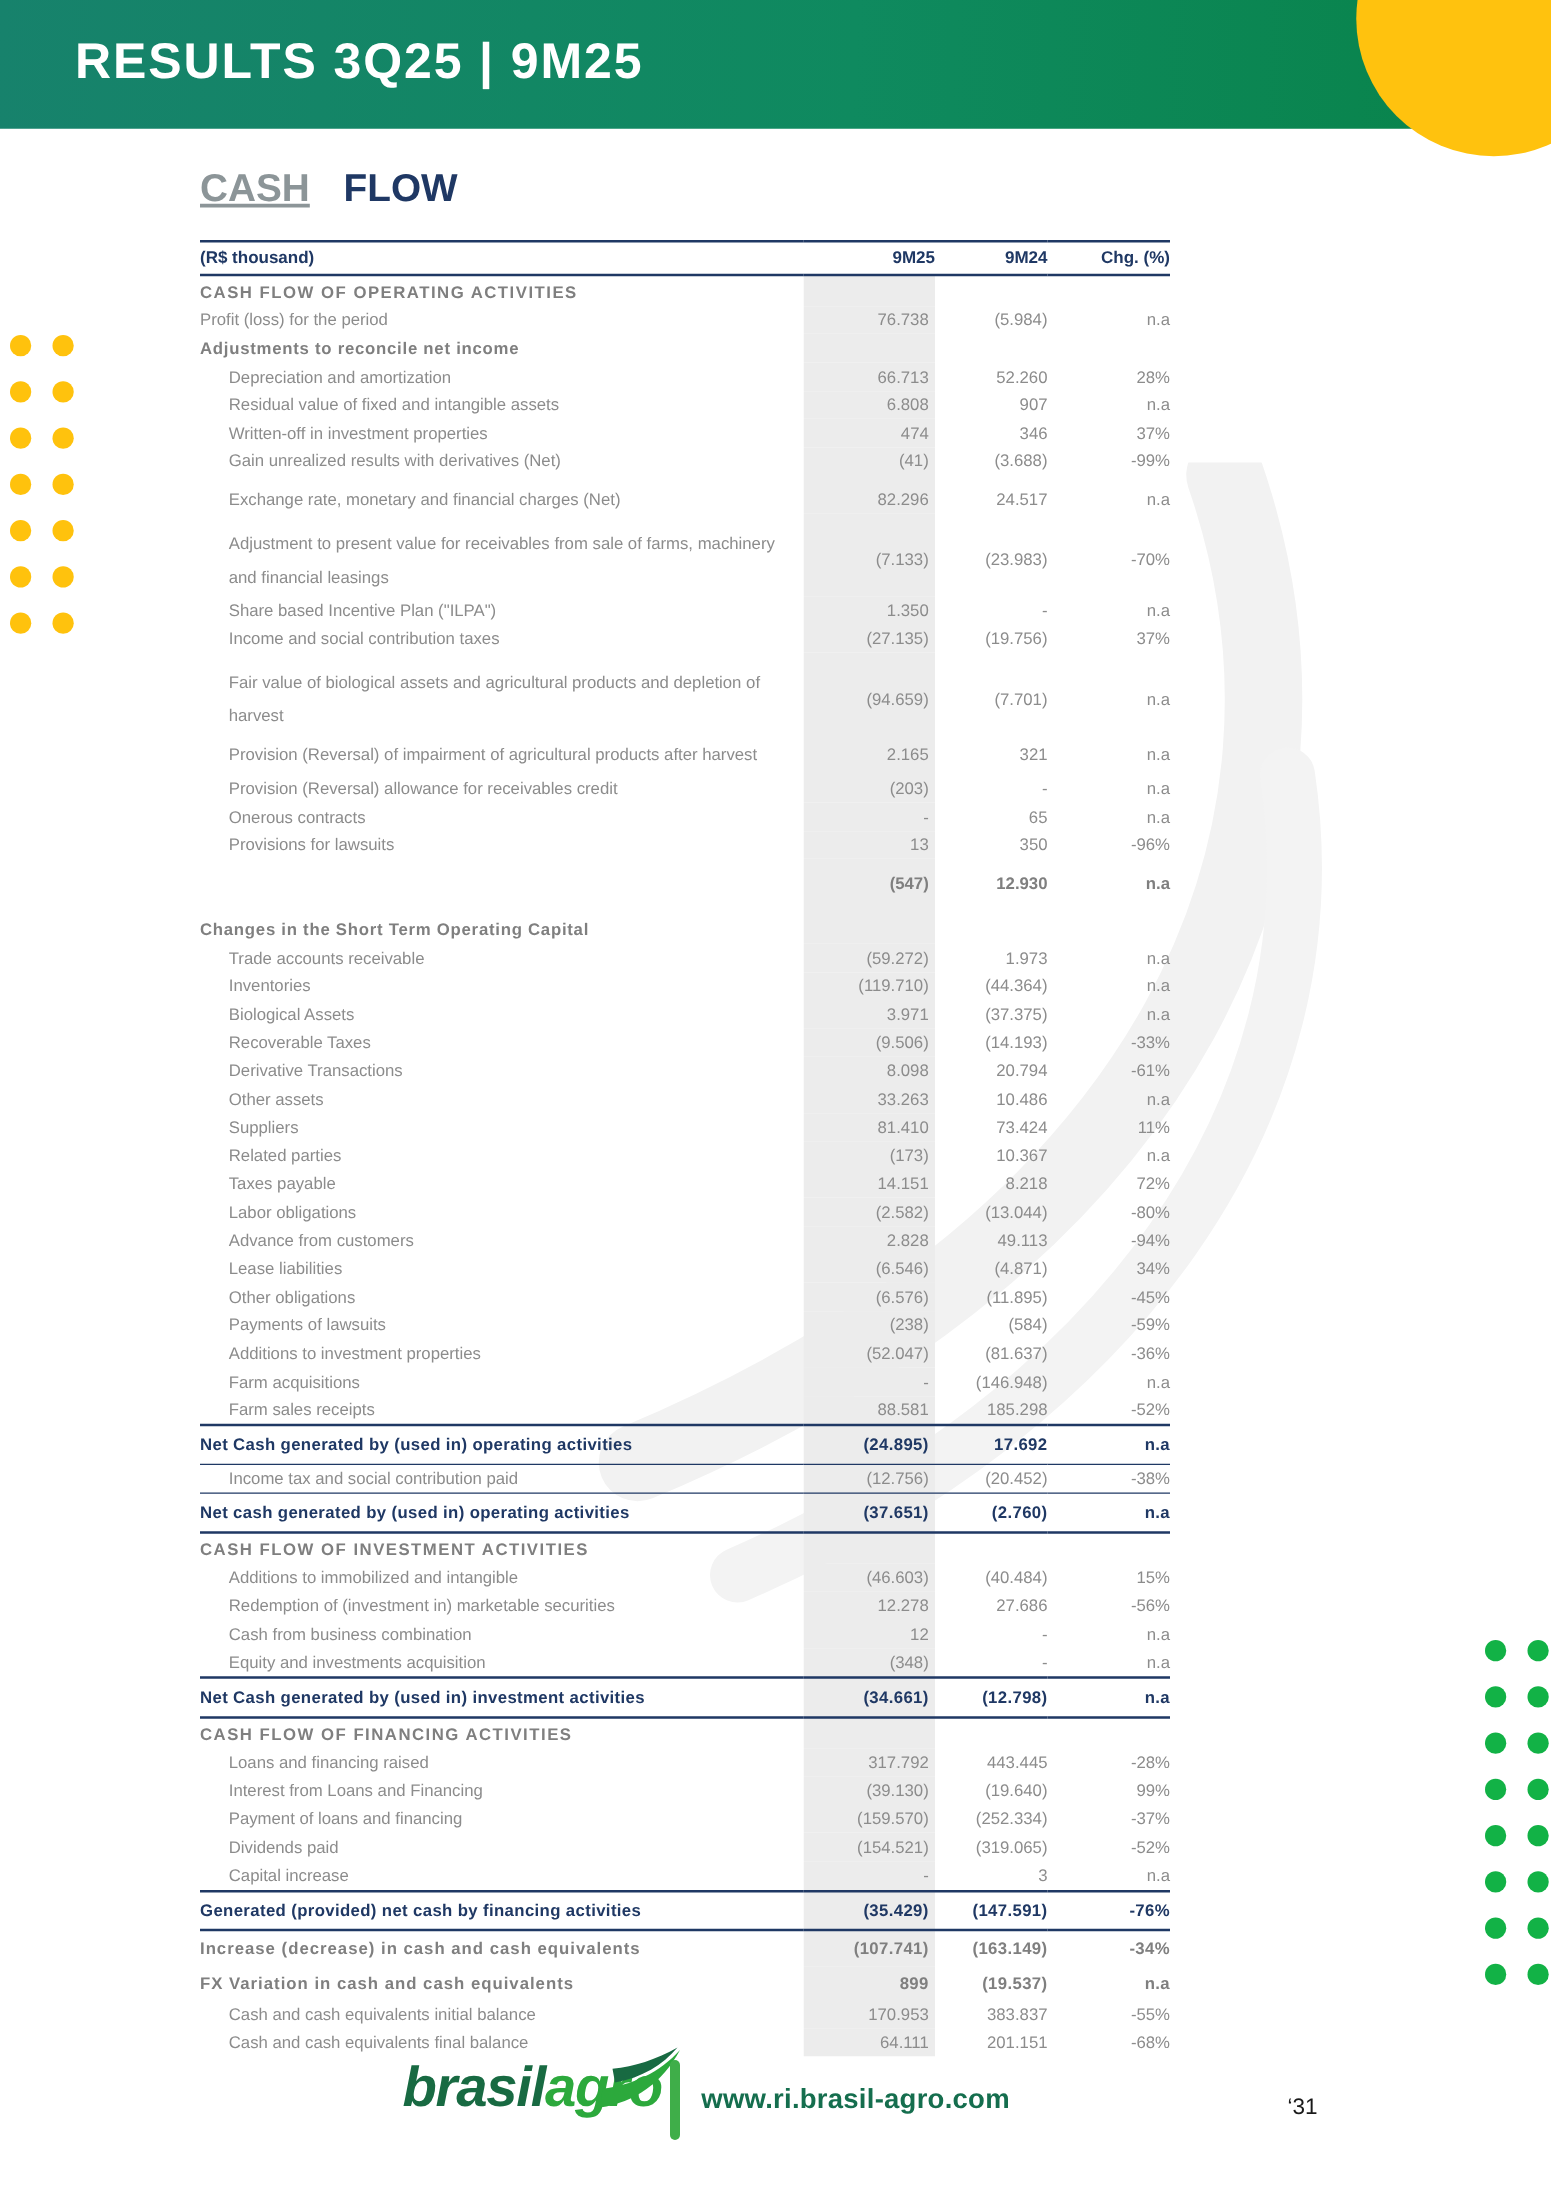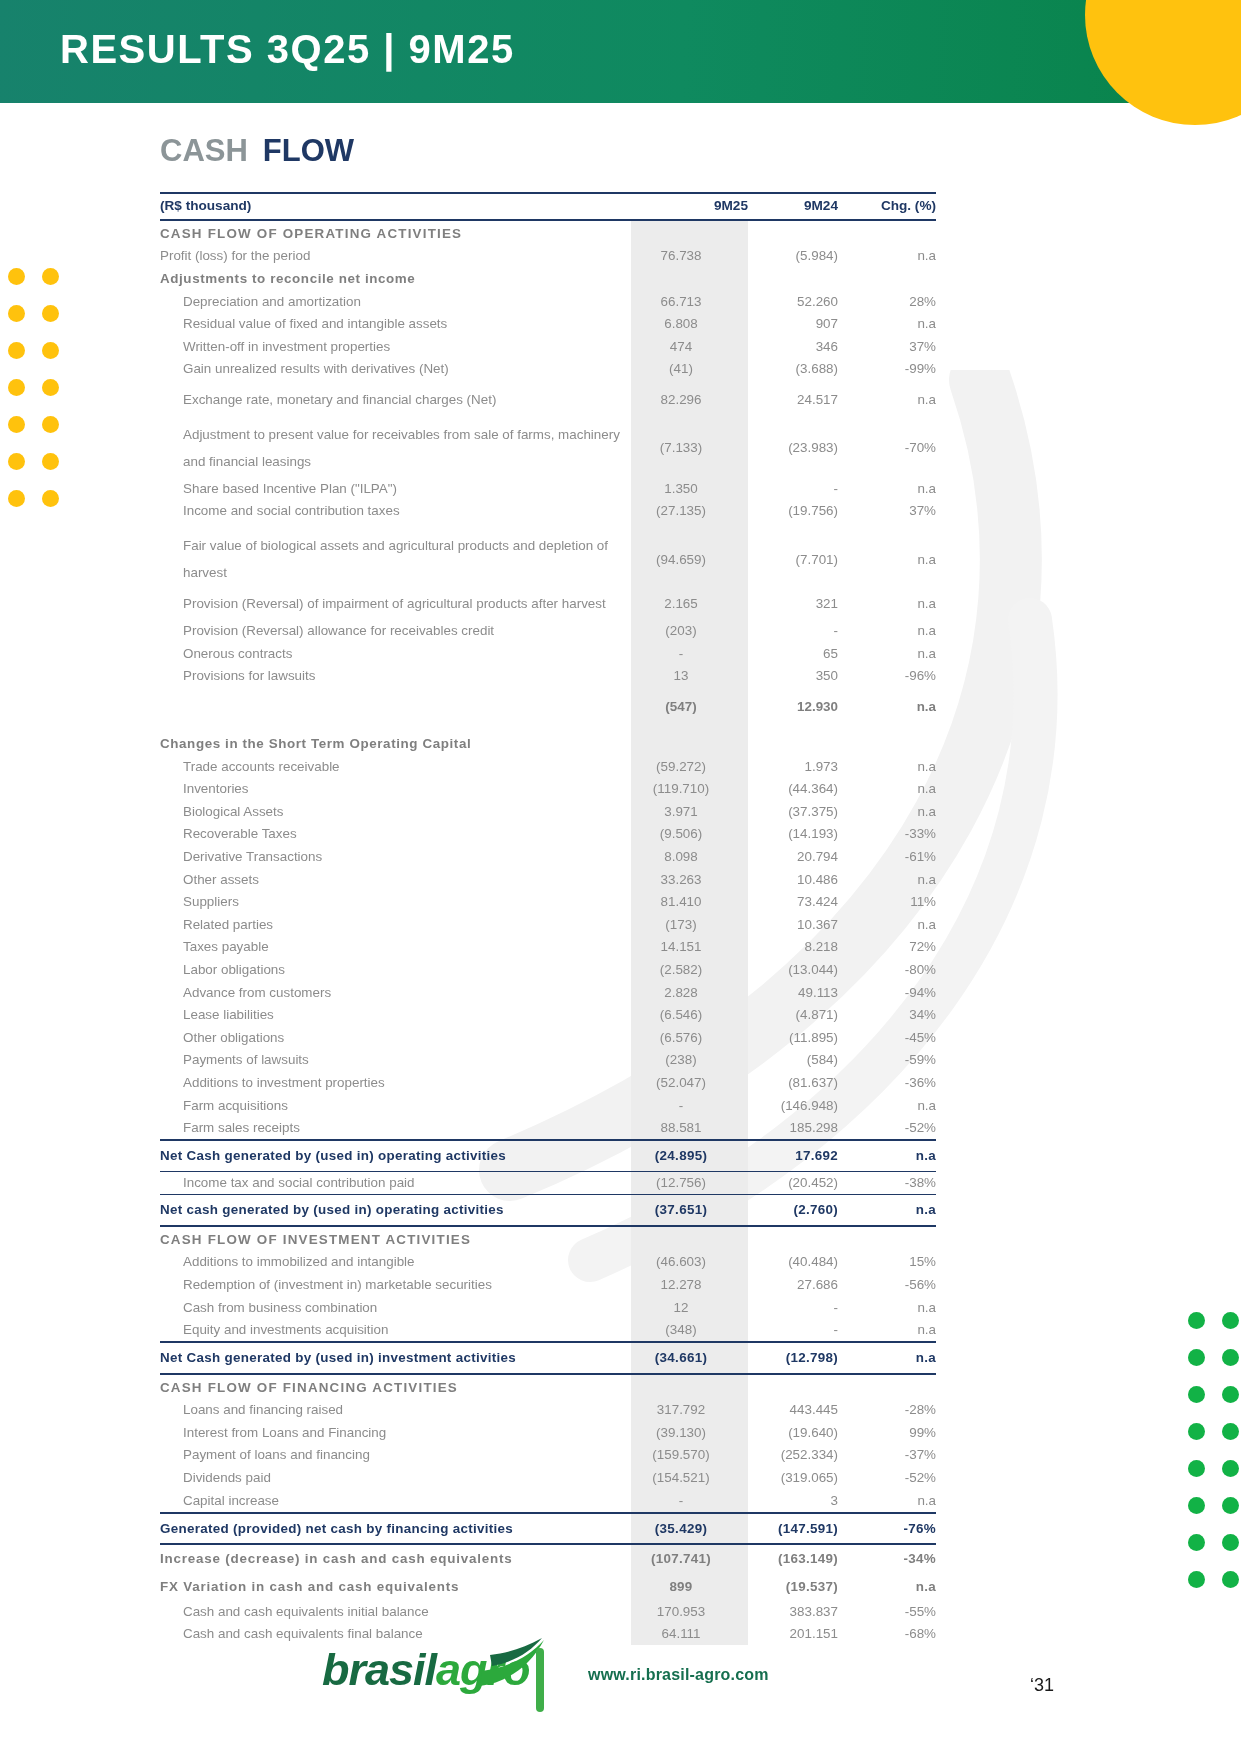--- a/index.html
+++ b/index.html
@@ -20,33 +20,33 @@
   .corner-ball{
     position:absolute;width:220px;height:220px;border-radius:50%;
     background:#FFC20E;right:-64px;top:-95px;z-index:4;
   }
   
   .watermark{position:absolute;left:420px;top:370px;z-index:0;}
   
   .page-title{
     position:absolute;left:160px;top:133px;font-size:31px;font-weight:bold;z-index:3;
   }
-  .pt-1{color:#8C9598;margin-right:15px;}
+  .pt-1{color:#8C9598;margin-right:27px;text-decoration:underline;}
   .pt-2{color:#1F3864;}
   
   .table-wrap{position:absolute;left:160px;top:192px;width:776px;z-index:3;}
   table{border-collapse:collapse;width:100%;font-size:13.4px;color:#8C8C8C;line-height:1.3;}
   thead th{
     color:#1F3864;font-weight:bold;text-align:right;padding:3px 0 4px 0;
     border-top:2.5px solid #1F3864;border-bottom:2px solid #1F3864;font-size:13.6px;
   }
   thead th.label{text-align:left;margin-left:20px;}
   td{padding:2.6px 0;vertical-align:middle;}
   td.label{text-align:left;}
-  td.v1{text-align:center;width:100px;background:#ECECEC;padding-right:17px;}
+  td.v1{text-align:right;width:100px;background:#ECECEC;padding-right:5px;}
   td.v2{text-align:right;width:90px;}
   td.chg{text-align:right;width:98px;}
   tr.sec td.label{color:#7F7F7F;font-weight:bold;letter-spacing:1.2px;padding-top:4px;margin-left:34px;}
   tr.subh td.label{color:#7F7F7F;font-weight:bold;letter-spacing:0.6px;}
   tr.item td.label{padding-left:23px;}
   tr.tall td{line-height:1.95;}
   tr.sp td{padding-top:11px;}
   tr.subtot td{font-weight:bold;color:#7F7F7F;padding-bottom:8px;}
   tr.total td{color:#1F3864;font-weight:bold;padding-top:6px;padding-bottom:6px;letter-spacing:0.3px;}
   tr.summary td{color:#7F7F7F;font-weight:bold;padding-top:5px;padding-bottom:5px;letter-spacing:0.3px;}
@@ -62,21 +62,21 @@
   .dots-left span{background:#FFC20D;}
   .dots-right{left:1188px;top:1312px;}
   .dots-right span{background:#12B246;}
   
   .footer{position:absolute;left:0;top:1630px;width:100%;height:90px;z-index:3;}
   .logo{position:absolute;left:322px;top:14px;font-style:italic;font-weight:bold;font-size:45px;letter-spacing:-1px;white-space:nowrap;}
   .logo-brasil{color:#186A42;}
   .logo-agro{color:#2CA93C;}
   .logo-swoosh{position:absolute;left:478px;top:6px;}
   .divider{position:absolute;left:536px;top:18px;width:8px;height:64px;border-radius:4px;background:#3FAE49;}
-  .url{position:absolute;left:588px;top:36px;font-size:16px;font-weight:bold;color:#156E4E;letter-spacing:0.2px;text-decoration:none;}
+  .url{position:absolute;left:561px;top:36px;font-size:22px;font-weight:bold;color:#156E4E;letter-spacing:0.2px;text-decoration:none;}
   .pagenum{position:absolute;left:1030px;top:45px;font-size:18px;color:#1a1a1a;}
 </style>
 </head>
 <body>
 
 <svg class="watermark" width="640" height="920" viewBox="0 0 640 920">
   <path d="M560 10 C 660 300 520 620 90 800" stroke="#F2F2F2" stroke-width="62" fill="none" stroke-linecap="round"></path>
   <path d="M610 250 C 650 520 470 760 170 890" stroke="#F3F3F3" stroke-width="44" fill="none" stroke-linecap="round"></path>
 </svg>
 

